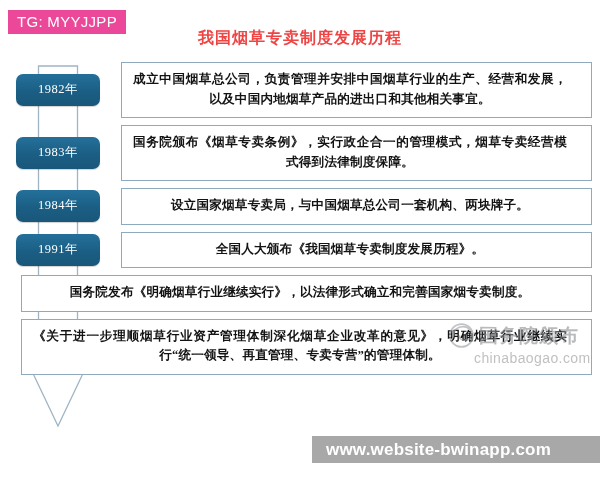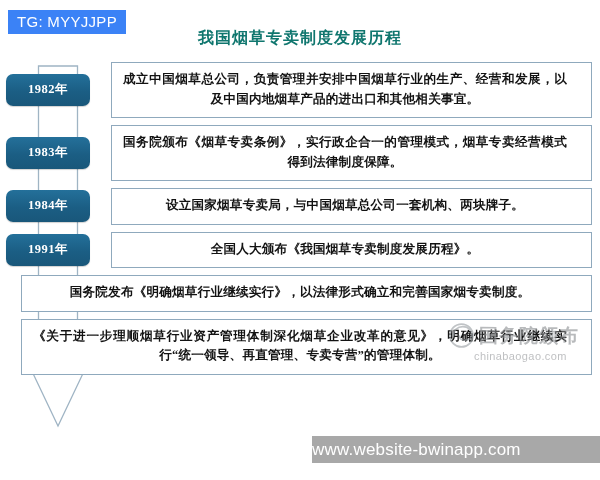--- a/index.html
+++ b/index.html
@@ -13,40 +13,40 @@
     font-family: "Liberation Serif", "DejaVu Serif", serif;
     overflow: hidden;
     position: relative;
   }
 
   
   .tg-badge {
     position: absolute;
     left: 8px;
     top: 10px;
-    background: #3b82f6;
+    background: #ec4899;
     color: #ffffff;
     font-family: "Liberation Sans", sans-serif;
     font-size: 15px;
     letter-spacing: 0.3px;
     padding: 3px 9px 4px 9px;
     line-height: 17px;
     white-space: nowrap;
   }
 
   
   .chart-title {
     position: absolute;
     left: 0;
     right: 0;
     top: 28px;
     text-align: center;
     font-size: 16px;
     font-weight: bold;
-    color: #0f766e;
+    color: #ef4444;
     letter-spacing: 1px;
     font-family: "Liberation Serif", "DejaVu Serif", serif;
   }
 
   
   .arrow-wrap {
     position: absolute;
     left: 27px;
     top: 64px;
     width: 62px;
@@ -67,27 +67,27 @@
     position: relative;
     display: flex;
     align-items: center;
     margin-bottom: 7px;
   }
   .year-badge {
     position: relative;
     z-index: 3;
     flex: 0 0 auto;
     width: 84px;
-    margin-left: 6px;
+    margin-left: 16px;
     background: #1d6389;
     background: linear-gradient(180deg, #24709a 0%, #1b5e84 55%, #19577a 100%);
     border-radius: 7px;
     color: #ffffff;
     font-size: 12.5px;
-    font-weight: bold;
+    font-weight: normal;
     text-align: center;
     padding: 7px 0 8px 0;
     box-shadow: 0 1px 1px rgba(0,0,0,0.18);
     letter-spacing: 0.5px;
   }
   .event-box {
     flex: 1 1 auto;
     margin-left: 21px;
     margin-right: 8px;
     background: #ffffff;
@@ -129,21 +129,21 @@
   }
   .wm-cn {
     font-family: "Liberation Serif", "DejaVu Serif", serif;
     font-size: 19px;
     font-weight: bold;
     color: #8e9194;
     letter-spacing: 1px;
     white-space: nowrap;
   }
   .wm-url {
-    font-size: 11px;
+    font-size: 14px;
     color: #97999c;
     letter-spacing: 0.4px;
     margin-top: 1px;
     margin-left: 26px;
     white-space: nowrap;
   }
 
   
   .url-bar {
     position: absolute;
@@ -151,23 +151,24 @@
     top: 436px;
     width: 288px;
     height: 27px;
     background: #a8a8a8;
     color: #ffffff;
     font-family: "Liberation Sans", sans-serif;
     font-size: 17px;
     letter-spacing: 0.2px;
     display: flex;
     align-items: center;
-    padding-left: 0;
+    padding-left: 14px;
     box-sizing: border-box;
     z-index: 5;
+    font-weight: bold;
   }
 </style>
 </head>
 <body>
 
 <div class="tg-badge">TG: MYYJJPP</div>
 
 <div class="chart-title">我国烟草专卖制度发展历程</div>
 
 <div class="arrow-wrap">

